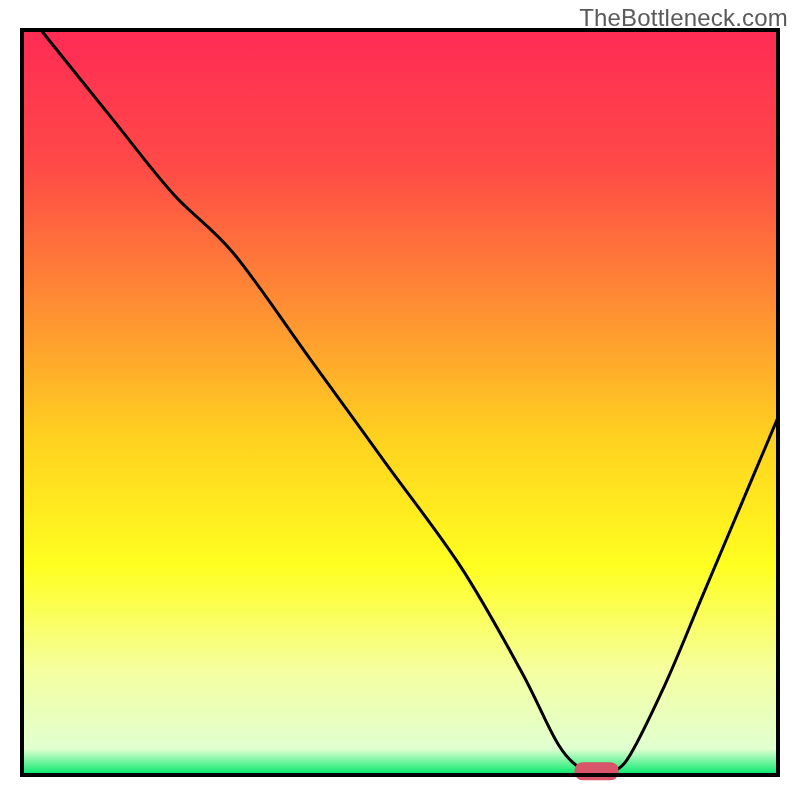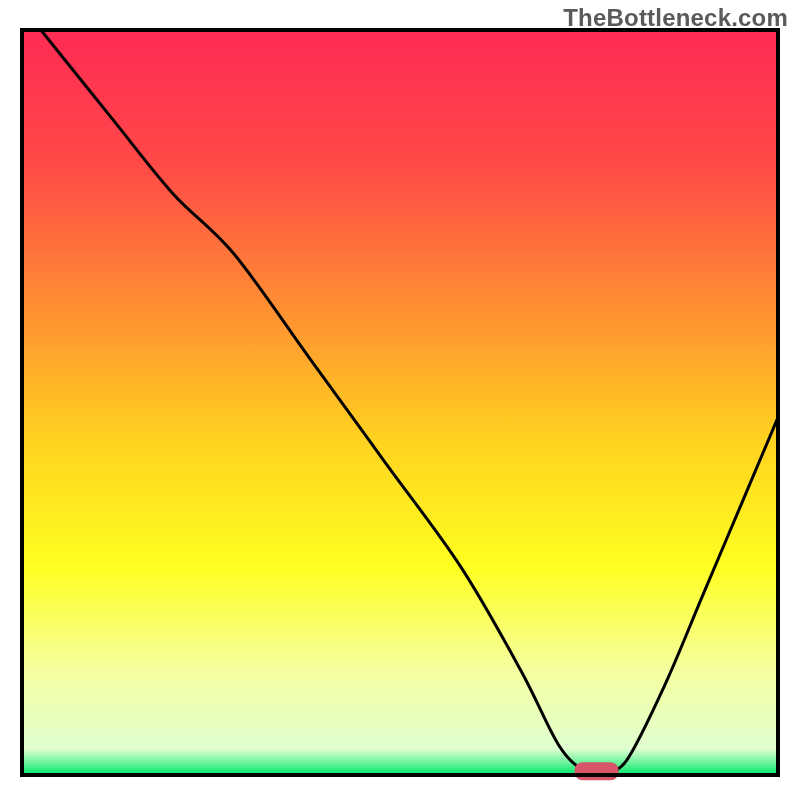--- a/index.html
+++ b/index.html
@@ -14,21 +14,21 @@
     position: relative;
     width: 800px;
     height: 800px;
   }
   .watermark {
     position: absolute;
     top: 4px;
     right: 12px;
     color: #5a5a5a;
     font-size: 24px;
-    font-weight: 700;
+    font-weight: 400;
     letter-spacing: 0.2px;
     z-index: 10;
   }
   svg {
     display: block;
   }
 </style>
 </head>
 <body>
 

